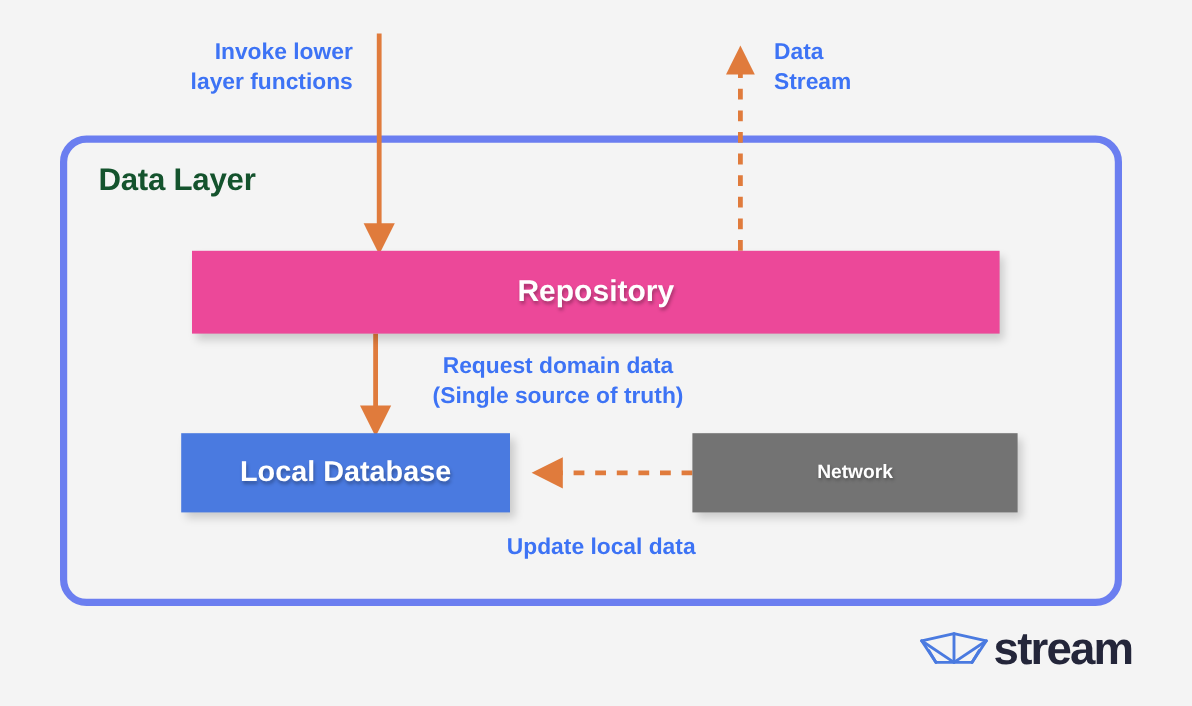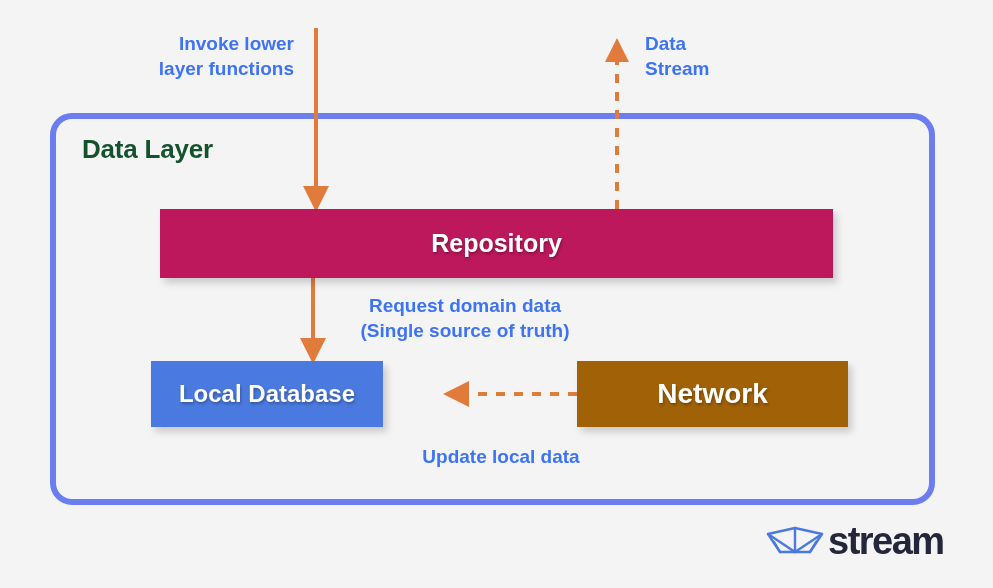--- a/index.html
+++ b/index.html
@@ -54,38 +54,38 @@
     font-weight: bold;
     text-shadow: 1px 2px 3px rgba(0,0,0,0.30);
     box-shadow: 4px 5px 7px rgba(0,0,0,0.17);
     z-index: 4;
   }
   .node-repository {
     left: 160px;
     top: 209px;
     width: 673px;
     height: 69px;
-    background: #be185d;
+    background: #ec4899;
     font-size: 25px;
   }
   .node-local-db {
     left: 151px;
     top: 361px;
-    width: 232px;
+    width: 274px;
     height: 66px;
     background: #4a7ae0;
     font-size: 24px;
   }
   .node-network {
     left: 577px;
     top: 361px;
     width: 271px;
     height: 66px;
-    background: #a16207;
-    font-size: 28px;
+    background: #737373;
+    font-size: 16px;
   }
 
   
   .conn-label {
     position: absolute;
     color: #3d73f5;
     font-weight: bold;
     font-size: 19px;
     line-height: 1.33;
     white-space: pre-line;

